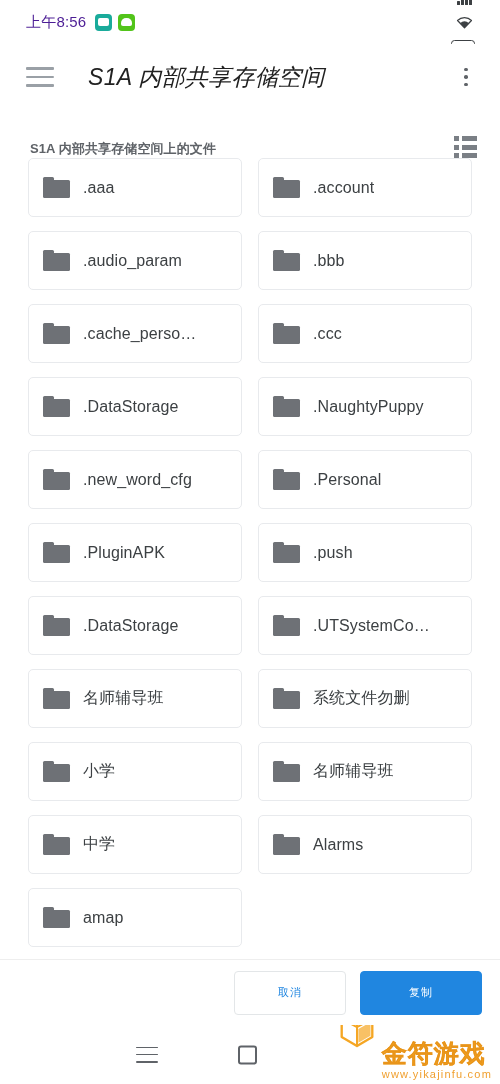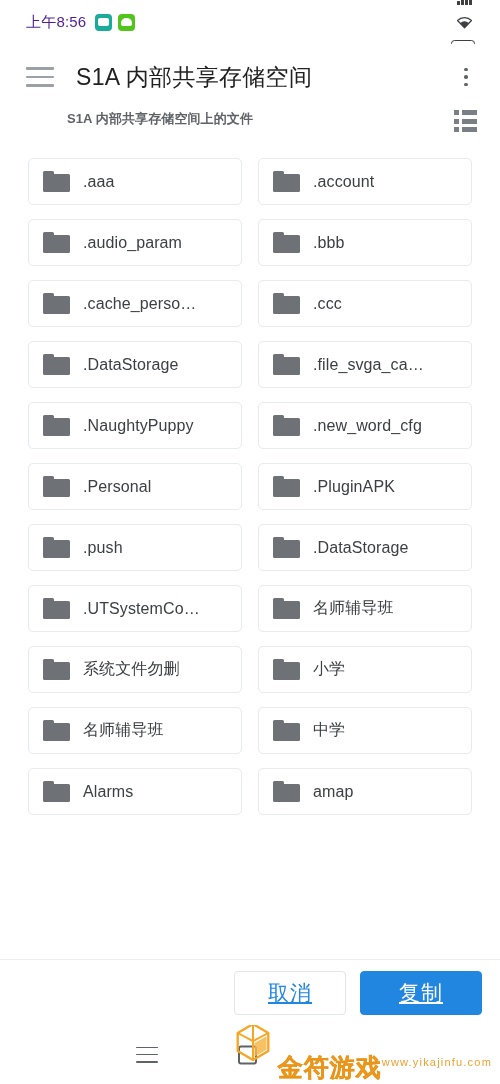--- a/index.html
+++ b/index.html
@@ -72,39 +72,39 @@
   .hamburger {
     width: 30px; height: 30px;
     display: flex; flex-direction: column; justify-content: center; gap: 6px;
     cursor: pointer;
   }
   .hamburger span {
     display: block; height: 2.4px; width: 28px;
     background: #9aa0a6; border-radius: 1px;
   }
   .appbar-title {
-    margin-left: 20px;
+    margin-left: 32px;
     font-size: 23px; color: #212121; font-weight: 500;
     letter-spacing: 0.3px;
     white-space: nowrap;
+    font-style: italic;
   }
   .overflow {
     margin-left: auto;
     width: 28px; height: 30px;
     display: flex; flex-direction: column; align-items: center; justify-content: center; gap: 4px;
     cursor: pointer;
   }
   .overflow i { width: 3.6px; height: 3.6px; border-radius: 50%; background: #5f6368; display: block; }
 
   
   .subhead {
     flex: 0 0 48px; height: 48px;
-    display: flex; align-items: flex-start;
+    display: flex; align-items: flex-end;
     padding: 0 20px 0 30px;
-    margin-left: 37px;
   }
   .subhead-text {
     font-size: 13px; color: #5f6368; font-weight: 600; letter-spacing: 0.1px;
   }
   .listtoggle {
     margin-left: auto;
     width: 26px; height: 22px;
     display: flex; flex-direction: column; justify-content: space-between;
     cursor: pointer;
   }
@@ -119,21 +119,21 @@
     padding: 0 28px;
     position: relative;
   }
   .grid {
     display: grid;
     grid-template-columns: 1fr 1fr;
     column-gap: 16px;
     row-gap: 14px;
   }
   .card {
-    height: 47px;
+    height: 59px;
     background: #ffffff;
     border: 1px solid #e8eaed;
     border-radius: 5px;
     display: flex; align-items: center;
     padding: 0 14px;
     cursor: pointer;
     overflow: hidden;
     box-shadow: 0 0 0 0 rgba(0,0,0,0);
   }
   .folder {
@@ -168,23 +168,22 @@
     display: flex; align-items: center; justify-content: flex-end;
     padding: 0 18px 0 0;
     gap: 14px;
     position: relative; z-index: 3;
   }
   .btn {
     height: 44px;
     min-width: 112px;
     border-radius: 4px;
     display: flex; align-items: center; justify-content: center;
-    font-size: 21px; font-weight: 500; letter-spacing: 1px;
-    cursor: pointer;
-    text-decoration: underline;
+    font-size: 11px; font-weight: 500; letter-spacing: 1px;
+    cursor: pointer;
   }
   .btn-cancel {
     background: #ffffff; color: #2086e0;
     border: 1px solid #e3e6e8;
   }
   .btn-primary {
     background: #2086e0; color: #ffffff;
     border: 1px solid #2086e0;
     min-width: 122px;
   }
@@ -210,21 +209,21 @@
     cursor: pointer;
   }
 
   
   .watermark {
     position: absolute; right: 8px; bottom: 4px;
     display: flex; align-items: flex-start; gap: 7px;
     pointer-events: none;
   }
   .wm-cube { width: 36px; height: 40px; }
-  .wm-text { display: flex; flex-direction: row; align-items: flex-start; margin-top: 32px; }
+  .wm-text { display: flex; flex-direction: column; align-items: flex-start; margin-top: 32px; }
   .wm-title {
     font-size: 25px; font-weight: bold; color: #f5a623;
     letter-spacing: 1px; line-height: 1.05;
     -webkit-text-stroke: 0.5px #e8941a;
   }
   .wm-url {
     font-size: 11px; color: #f0a030; letter-spacing: 1.2px; margin-top: 2px;
   }
 </style>
 </head>
@@ -344,27 +343,20 @@
             <div class="tab"></div>
             <div class="body"></div>
           </div>
           <div class="card-label">.DataStorage</div>
         </div>
         <div class="card">
           <div class="folder">
             <div class="tab"></div>
             <div class="body"></div>
           </div>
-          <div class="card-label">.file_svga_ca…</div>
-        </div>
-        <div class="card">
-          <div class="folder">
-            <div class="tab"></div>
-            <div class="body"></div>
-          </div>
           <div class="card-label">.NaughtyPuppy</div>
         </div>
         <div class="card">
           <div class="folder">
             <div class="tab"></div>
             <div class="body"></div>
           </div>
           <div class="card-label">.new_word_cfg</div>
         </div>
         <div class="card">

